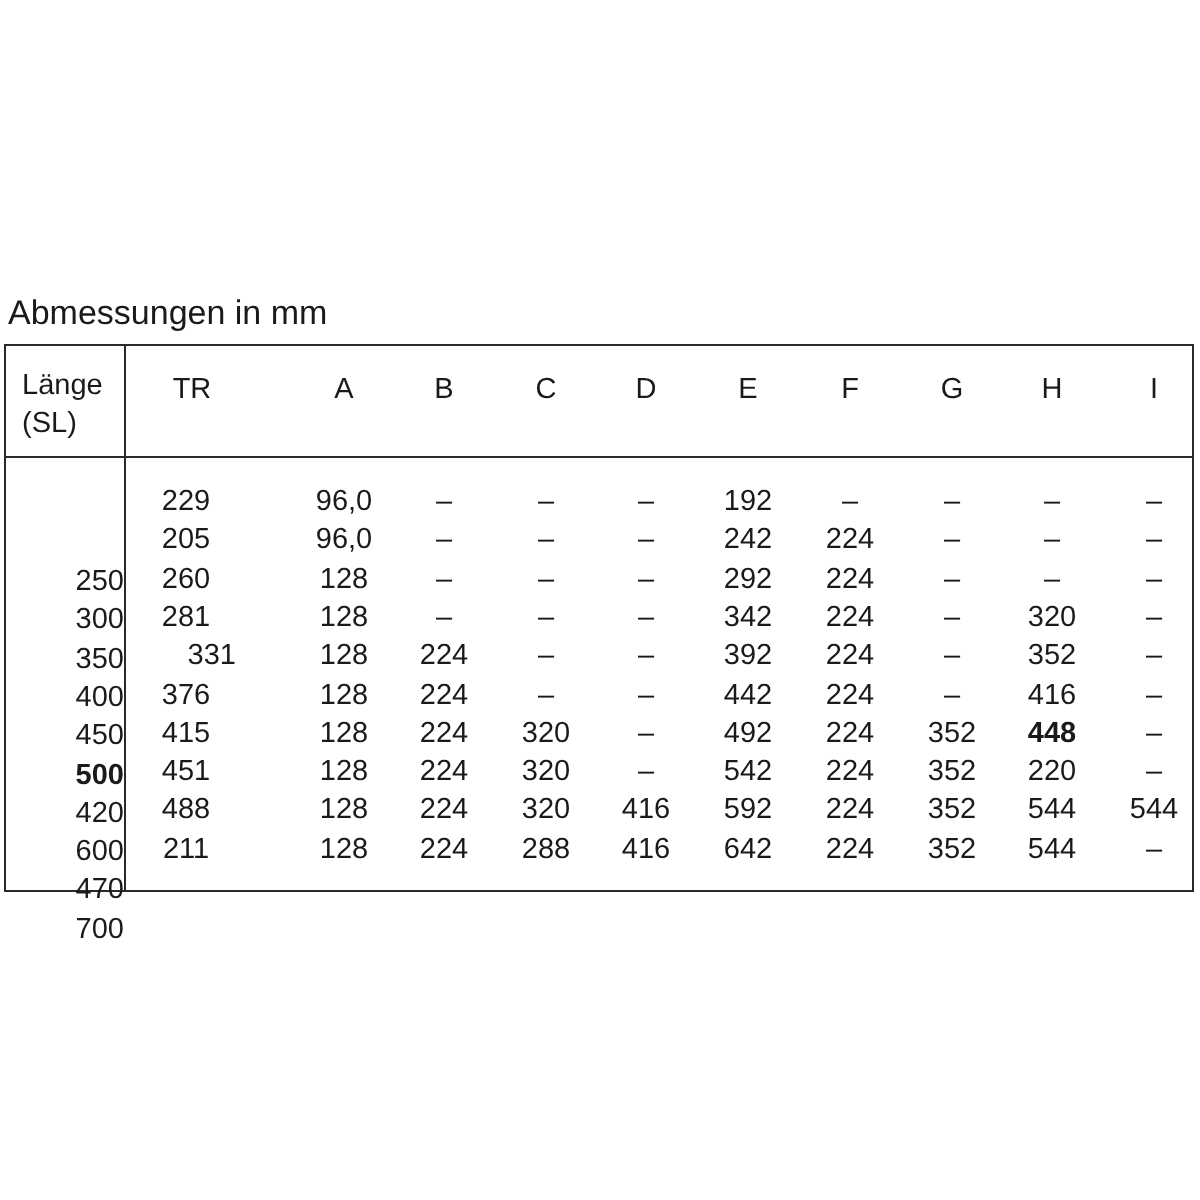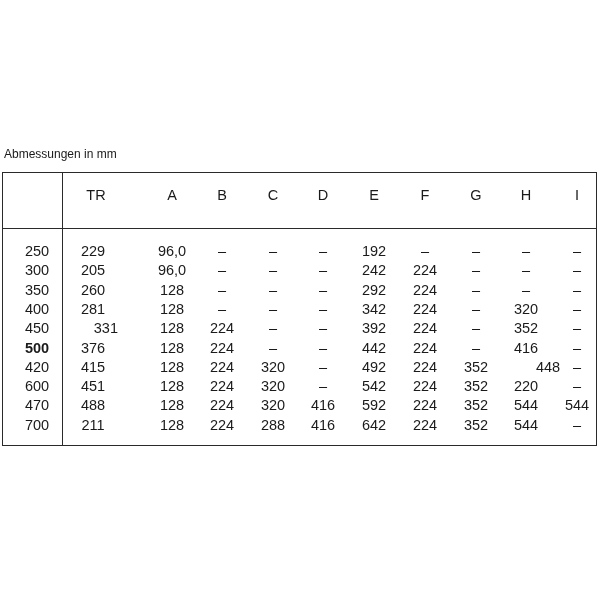--- a/index.html
+++ b/index.html
@@ -1,37 +1,41 @@
 <!DOCTYPE html>
 <html><head>
 <meta charset="utf-8">
 <style>
   html, body { margin: 0; padding: 0; background: #ffffff; }
   body { width: 600px; height: 600px; position: relative; overflow: hidden;
          font-family: "Liberation Sans", sans-serif; color: #1a1a1a; }
-  .caption { position: absolute; left: 4px; top: 147px; font-size: 12px; letter-spacing: 0; }
+  .caption { position: absolute; left: 4px; top: 147px; font-size: 17px; letter-spacing: 0; }
   .tbl { position: absolute; left: 2px; top: 172px; width: 595px; height: 274px;
          border: 1.5px solid #2a2a2a; box-sizing: border-box; }
   .vdiv { position: absolute; left: 59px; top: 0; bottom: 0; border-left: 1.3px solid #2a2a2a; }
   .hdiv { position: absolute; left: 0; right: 0; top: 55px; border-top: 1.3px solid #2a2a2a; }
   .hcell { position: absolute; top: 14px; font-size: 14.5px; text-align: center; width: 50px; }
   .hcell.first { left: 8px; text-align: left; width: 52px; line-height: 19px; top: 11px; }
   .row { position: absolute; left: 0; right: 0; height: 19.2px; font-size: 14.5px; }
   .cell { position: absolute; width: 50px; text-align: center; }
-  .cell.len { left: 9px; text-align: center; }
+  .cell.len { left: 9px; text-align: right; margin-top: 40px; }
 </style>
 </head>
 <body>
 
 <div class="caption">Abmessungen in mm</div>
 
 <div class="tbl">
   <div class="vdiv"></div>
   <div class="hdiv"></div>
 
+  <div class="hcell first">
+    <div>Länge</div>
+    <div>(SL)</div>
+  </div>
   <div class="hcell" style="left:68px">TR</div>
   <div class="hcell" style="left:144px">A</div>
   <div class="hcell" style="left:194px">B</div>
   <div class="hcell" style="left:245px">C</div>
   <div class="hcell" style="left:295px">D</div>
   <div class="hcell" style="left:346px">E</div>
   <div class="hcell" style="left:397px">F</div>
   <div class="hcell" style="left:448px">G</div>
   <div class="hcell" style="left:498px">H</div>
   <div class="hcell" style="left:549px">I</div>
@@ -118,21 +122,21 @@
       <div class="row" style="top: 185.8px;">
         <div class="cell len" style="left: 9px;">420</div>
         <div class="cell" style="left: 65px; text-align: center; width: 50px;">415</div>
         <div class="cell" style="left: 144px;">128</div>
         <div class="cell" style="left: 194px;">224</div>
         <div class="cell" style="left: 245px;">320</div>
         <div class="cell" style="left: 295px;">–</div>
         <div class="cell" style="left: 346px;">492</div>
         <div class="cell" style="left: 397px;">224</div>
         <div class="cell" style="left: 448px;">352</div>
-        <div class="cell" style="left: 520px;">448</div>
+        <div class="cell" style="left: 498px; font-weight: bold;">448</div>
         <div class="cell" style="left: 549px;">–</div>
       </div>
       <div class="row" style="top: 205.1px;">
         <div class="cell len" style="left: 9px;">600</div>
         <div class="cell" style="left: 65px; text-align: center; width: 50px;">451</div>
         <div class="cell" style="left: 144px;">128</div>
         <div class="cell" style="left: 194px;">224</div>
         <div class="cell" style="left: 245px;">320</div>
         <div class="cell" style="left: 295px;">–</div>
         <div class="cell" style="left: 346px;">542</div>

